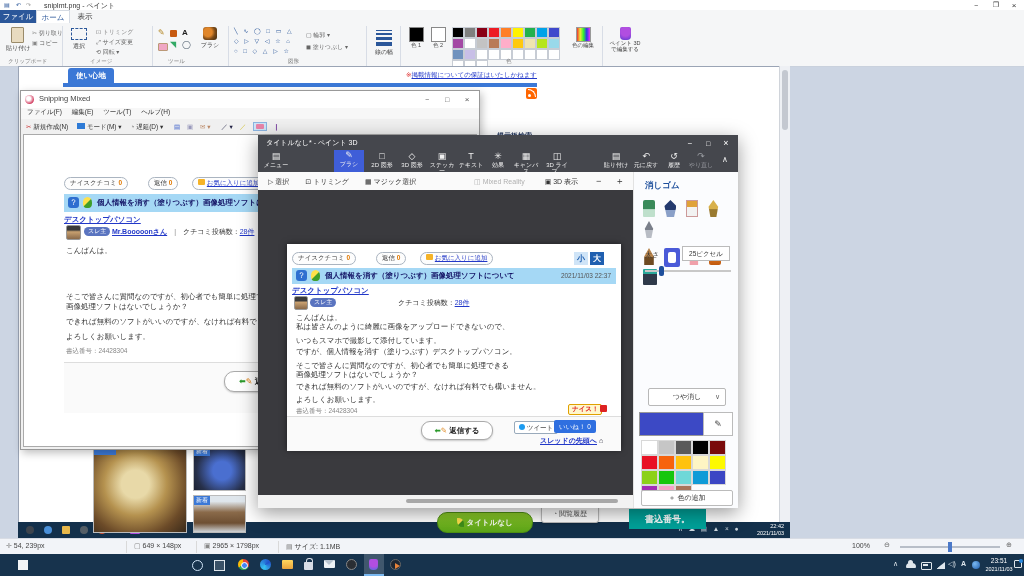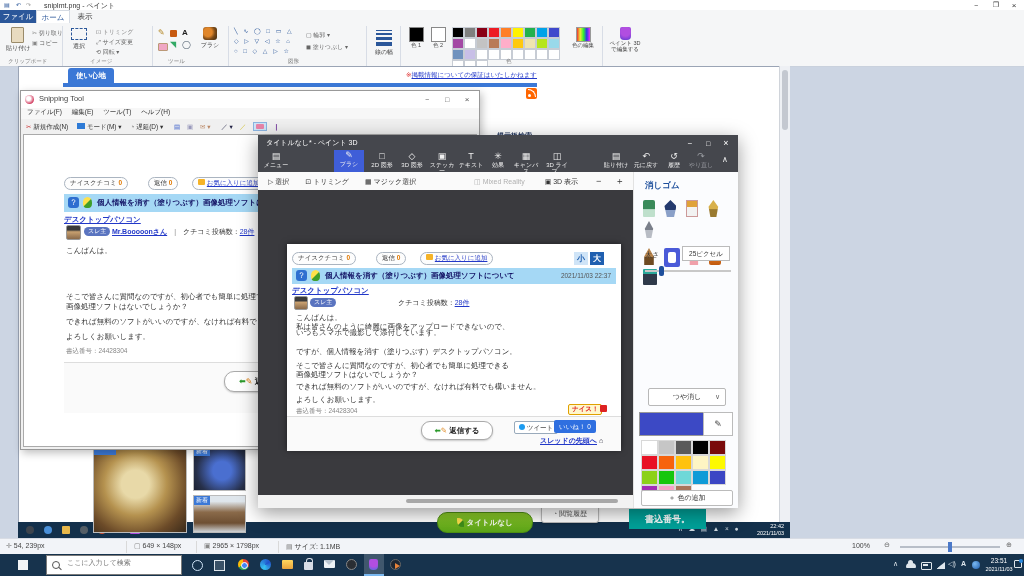--- a/index.html
+++ b/index.html
@@ -161,21 +161,21 @@
   <div class="a" style="left:437px;top:512px;width:94px;height:19px;background:linear-gradient(180deg,#8ccb2a,#5ba417);border:1px solid #4e8f12;border-radius:10px;color:#fff;font-size:7.5px;font-weight:bold;text-align:center;line-height:19px;">
     <span style="display:inline-block;width:7px;height:9px;background:linear-gradient(135deg,#ffe14a 45%,#3f8f1a 55%);border-radius:0 70% 0 70%;vertical-align:-2px;"></span>
     <span>タイトルなし</span>
   </div>
   <div class="a tx" style="left:541px;top:505px;width:56px;height:16px;background:#fff;border:1px solid #bbb;border-radius:3px;box-shadow:0 1px 2px rgba(0,0,0,.15);font-size:7px;color:#555;text-align:center;line-height:16px;"><span style="color:#888;">◔</span> <span>閲覧履歴</span></div>
   <div class="a tx" style="left:629px;top:509px;width:77px;height:20px;background:#00a199;color:#fff;font-size:9px;font-weight:bold;text-align:center;line-height:20px;">書込番号。</div>
 
   <div class="a" style="left:20px;top:90px;width:460px;height:360px;background:#f0f0f0;border:1px solid #999;box-shadow:2px 3px 8px rgba(0,0,0,.25);box-sizing:border-box;">
     <div class="a" style="left:0;top:0;width:458px;height:17px;background:#fff;">
       <span style="position:absolute;left:4px;top:4px;width:9px;height:9px;border-radius:50%;background:radial-gradient(circle at 40% 40%,#fff 25%,#d33a5e 70%,#8a2440 100%);"></span>
-      <span class="a tx" style="left:18px;top:3px;font-size:7.5px;color:#444;">Snipping Tool</span>
+      <span class="a tx" style="left:18px;top:3px;font-size:7.5px;color:#444;">Snipping Mixed</span>
       <span class="a win-btn" style="right:44px;top:0;font-size:7px;color:#555;">−</span>
       <span class="a win-btn" style="right:24px;top:0;font-size:7px;color:#555;">□</span>
       <span class="a win-btn" style="right:4px;top:0;font-size:8px;color:#555;">×</span>
     </div>
     <div class="a" style="left:0;top:17px;width:458px;height:11px;background:#f7f7f7;font-size:6.5px;color:#333;">
       <span style="margin-left:6px;">ファイル(F)</span>
       <span style="margin-left:8px;">編集(E)</span>
       <span style="margin-left:8px;">ツール(T)</span>
       <span style="margin-left:8px;">ヘルプ(H)</span>
     </div>
@@ -307,21 +307,21 @@
     <span class="a tx" style="left:33px;top:3px;font-size:7.5px;font-weight:bold;color:#141466;">個人情報を消す（塗りつぶす）画像処理ソフトについて</span>
     <span class="a tx" style="right:5px;top:4px;font-size:6.5px;color:#555;">2021/11/03 22:37</span>
   </div>
   <div class="a tx lnk" style="left:292px;top:286px;font-size:7.5px;font-weight:bold;">デスクトップパソコン</div>
   <div class="a" style="left:294px;top:296px;width:12px;height:12px;background:linear-gradient(180deg,#3a3a3a 30%,#c8a070 45%,#8a6a4a 100%);border:1px solid #999;border-radius:2px;"></div>
   <div class="a tx" style="left:310px;top:298px;background:#5a74c0;color:#fff;font-size:6px;padding:0 4px;border-radius:6px;">スレ主</div>
   <div class="a tx" style="left:338px;top:296px;width:56px;height:11px;background:#fff;"></div>
   <div class="a tx" style="left:398px;top:298px;font-size:7px;"><span style="color:#333;">クチコミ投稿数：</span><span class="lnk">28件</span></div>
   <div class="a tx thread-body" style="left:296px;top:313px;">こんばんは。</div>
   <div class="a tx thread-body" style="left:296px;top:322px;">私は皆さんのように綺麗に画像をアップロードできないので、</div>
-  <div class="a tx thread-body" style="left:296px;top:328px;">いつもスマホで撮影して添付しています。</div>
+  <div class="a tx thread-body" style="left:296px;top:336px;">いつもスマホで撮影して添付しています。</div>
   <div class="a tx thread-body" style="left:296px;top:347px;">ですが、個人情報を消す（塗りつぶす）デスクトップパソコン。</div>
   <div class="a tx thread-body" style="left:296px;top:361px;">そこで皆さんに質問なのですが、初心者でも簡単に処理できる</div>
   <div class="a tx thread-body" style="left:296px;top:370px;">画像処理ソフトはないでしょうか？</div>
   <div class="a tx thread-body" style="left:296px;top:382px;">できれば無料のソフトがいいのですが、なければ有料でも構いません。</div>
   <div class="a tx thread-body" style="left:296px;top:395px;">よろしくお願いします。</div>
   <div class="a tx" style="left:296px;top:407px;font-size:6.5px;color:#888;">書込番号：24428304</div>
   <div class="a tx" style="left:568px;top:404px;background:#fff7cc;border:1px solid #e0a000;border-radius:2px;color:#d22;font-size:6.5px;font-weight:bold;padding:0 3px;">ナイス！</div>
   <span class="a" style="left:600px;top:405px;width:7px;height:7px;background:#d22;border-radius:1px;"></span>
   <div class="a" style="left:287px;top:416px;width:334px;height:34px;background:#fafafa;border-top:1px solid #ddd;"></div>
   <div class="a tx" style="left:421px;top:421px;width:70px;height:17px;background:#fff;border:1px solid #aaa;border-radius:9px;box-shadow:0 1px 2px rgba(0,0,0,.2);font-size:7.5px;font-weight:bold;color:#222;text-align:center;line-height:17px;"><span style="color:#2a9a2a;">⬅</span><span style="color:#e08820;">✎</span> <span>返信する</span></div>
@@ -342,25 +342,20 @@
     <span class="a" style="left:900px;top:7px;width:100px;height:2px;background:#b8bec8;">
       <span style="position:absolute;left:48px;top:-4px;width:4px;height:10px;background:#4a78c8;"></span>
     </span>
     <span class="a tx" style="left:1006px;top:2px;color:#666;">⊕</span>
   </div>
 
   <div class="a" style="left:0;top:554px;width:1024px;height:22px;background:#17334d;">
     <div class="a" style="left:0;top:0;width:46px;height:22px;">
       <span style="position:absolute;left:18px;top:6px;width:10px;height:10px;background:conic-gradient(#fff 0 25%,transparent 0 26%,#fff 0 50%,transparent 0 51%,#fff 0 75%,transparent 0 76%,#fff 0);clip-path:polygon(0 0,100% 0,100% 100%,0 100%);opacity:.95;"></span>
     </div>
-    <div class="a" style="left:46px;top:1px;width:136px;height:20px;background:#fff;border:1px solid #7a7a7a;box-sizing:border-box;">
-      <span style="position:absolute;left:5px;top:5px;width:6px;height:6px;border:1px solid #555;border-radius:50%;"></span>
-      <span style="position:absolute;left:11px;top:12px;width:4px;height:1px;background:#555;transform:rotate(45deg);"></span>
-      <input style="position: absolute; left: 18px; top: 2px; width: 112px; border: none; font-size: 7px; color: rgb(68, 68, 68); font-family: inherit;" placeholder="ここに入力して検索">
-    </div>
     <span class="a" style="left:192px;top:6px;width:9px;height:9px;border:1.5px solid #cfe4f7;border-radius:50%;"></span>
     <span class="a" style="left:214px;top:6px;width:9px;height:9px;border:1px solid #dfe6ec;background:rgba(255,255,255,.15);"></span>
     <span class="a" style="left:238px;top:5px;width:11px;height:11px;border-radius:50%;background:conic-gradient(#ea4335 0 33%,#34a853 0 66%,#fbbc05 0);">
         <span style="position:absolute;left:3px;top:3px;width:5px;height:5px;background:#4285f4;border:1px solid #fff;border-radius:50%;"></span>
       </span>
     <span class="a" style="left:260px;top:5px;width:11px;height:11px;border-radius:50%;background:conic-gradient(from 200deg,#35c1f1,#2052cc 60%,#35c1f1);"></span>
     <span class="a" style="left:282px;top:6px;width:11px;height:9px;background:linear-gradient(180deg,#ffd75e,#e8a33d);border-radius:1px;"></span>
     <span class="a" style="left:304px;top:5px;width:9px;height:8px;background:#d8dde6;border-radius:1px;margin-top:3px;">
         <span style="position:absolute;left:2px;top:-4px;width:5px;height:4px;border:1px solid #d8dde6;border-bottom:none;border-radius:3px 3px 0 0;"></span>
       </span>

